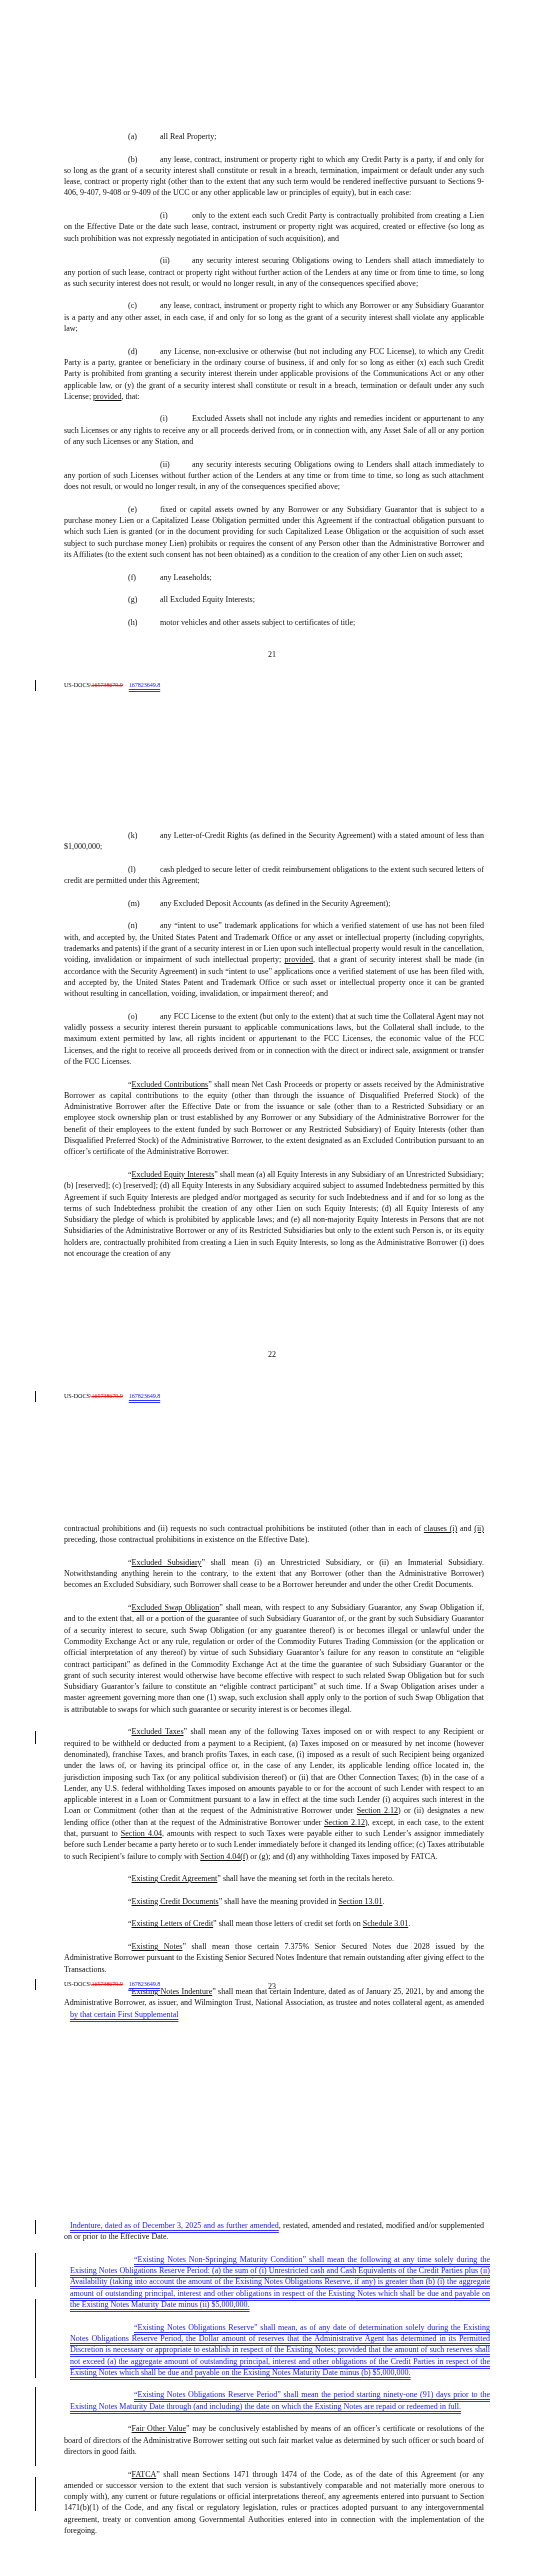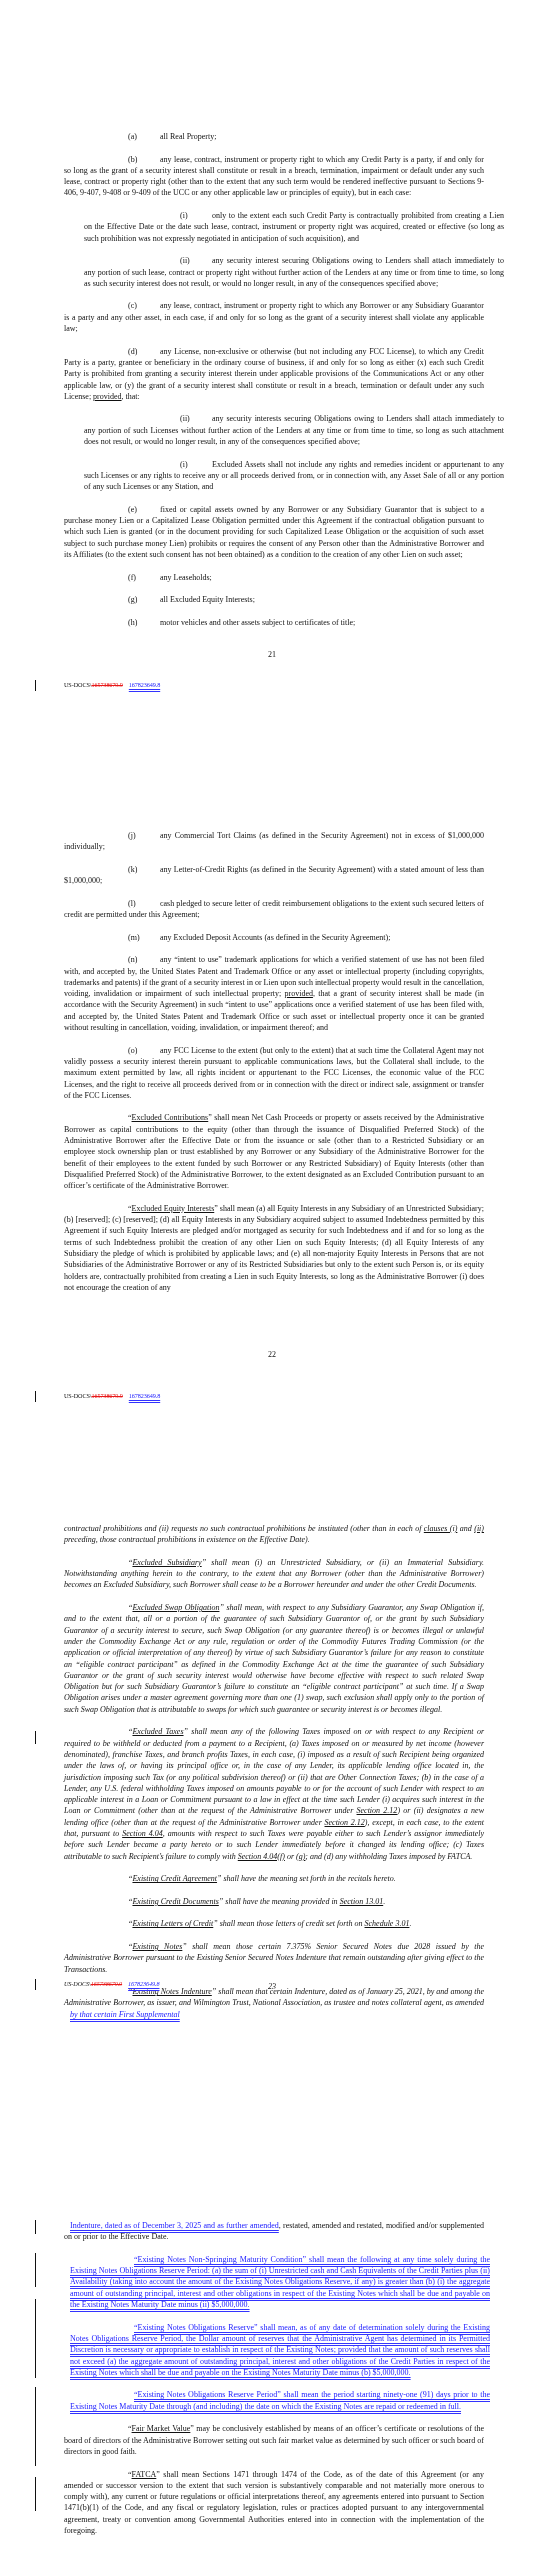--- a/index.html
+++ b/index.html
@@ -1,23 +1,23 @@
 <!DOCTYPE html>
 <html style="font-size:8.2px"><head>
 <meta charset="utf-8">
 <style>
   html, body { margin: 0; padding: 0; background: #ffffff; }
   body { width: 544px; font-family: "Liberation Serif", "DejaVu Serif", serif; color: #111; }
   .page { position: relative; width: 544px; height: 703px; box-sizing: border-box; padding: 131px 41px 0 64px; }
   .page.p2 { padding-top: 127px; }
-  .page.p3 { padding-top: 117px; font-style: italic; }
+  .page.p3 { padding-top: 117px; }
   .page.p4 { padding-top: 111px; }
   .para { font-size: 8px; line-height: 11.3px; text-align: justify; margin: 0 0 11.3px 0; width: 420px; }
   .indent1 { text-indent: 64px; }
-  .indent2 { text-indent: 96px; margin-left: 20px; }
+  .indent2 { text-indent: 96px; }
   .lbl { display: inline-block; text-indent: 0; }
   .lbl1 { width: 32px; }
   .lbl2 { width: 32px; }
   .u { text-decoration: underline; text-underline-offset: 1px; }
   .ins { color: #1a1aff; text-decoration: underline double; text-decoration-color: #3333ff; text-underline-offset: 1.5px; margin-left: 6px; }
   .del { color: #e81a1a; text-decoration: line-through; }
   .pagenum { position: absolute; left: 0; width: 544px; text-align: center; font-size: 8px; }
   .footer { position: absolute; left: 64px; font-size: 6.2px; letter-spacing: -0.1px; }
   .changebar { position: absolute; left: 35px; width: 0.8px; background: #111; }
   .p1 .pagenum { top: 666px; font-family: Liberation Serif, serif; }
@@ -26,34 +26,33 @@
 </head>
 <body>
 
 <section class="page p1">
   <p class="para indent1"><span class="lbl lbl1">(a)</span><span>all Real Property;</span></p>
   <p class="para indent1"><span class="lbl lbl1">(b)</span><span>any lease, contract, instrument or property right to which any Credit Party is a party, if and only for so long as the grant of a security interest shall constitute or result in a breach, termination, impairment or default under any such lease, contract or property right (other than to the extent that any such term would be rendered ineffective pursuant to Sections 9-406, 9-407, 9-408 or 9-409 of the UCC or any other applicable law or principles of equity), but in each case:</span></p>
   <p class="para indent2"><span class="lbl lbl2">(i)</span><span>only to the extent each such Credit Party is contractually prohibited from creating a Lien on the Effective Date or the date such lease, contract, instrument or property right was acquired, created or effective (so long as such prohibition was not expressly negotiated in anticipation of such acquisition), and</span></p>
   <p class="para indent2"><span class="lbl lbl2">(ii)</span><span>any security interest securing Obligations owing to Lenders shall attach immediately to any portion of such lease, contract or property right without further action of the Lenders at any time or from time to time, so long as such security interest does not result, or would no longer result, in any of the consequences specified above;</span></p>
   <p class="para indent1"><span class="lbl lbl1">(c)</span><span>any lease, contract, instrument or property right to which any Borrower or any Subsidiary Guarantor is a party and any other asset, in each case, if and only for so long as the grant of a security interest shall violate any applicable law;</span></p>
   <p class="para indent1"><span class="lbl lbl1">(d)</span><span>any License, non-exclusive or otherwise (but not including any FCC License), to which any Credit Party is a party, grantee or beneficiary in the ordinary course of business, if and only for so long as either (x) each such Credit Party is prohibited from granting a security interest therein under applicable provisions of the Communications Act or any other applicable law, or (y) the grant of a security interest shall constitute or result in a breach, termination or default under any such License; </span><span class="u">provided</span><span>, that:</span></p>
+  <p class="para indent2"><span class="lbl lbl2">(i)</span><span>Excluded Assets shall not include any rights and remedies incident or appurtenant to any such Licenses or any rights to receive any or all proceeds derived from, or in connection with, any Asset Sale of all or any portion of any such Licenses or any Station, and</span></p>
   <p class="para indent2"><span class="lbl lbl2">(ii)</span><span>any security interests securing Obligations owing to Lenders shall attach immediately to any portion of such Licenses without further action of the Lenders at any time or from time to time, so long as such attachment does not result, or would no longer result, in any of the consequences specified above;</span></p>
-  <p class="para indent2"><span class="lbl lbl2">(i)</span><span>Excluded Assets shall not include any rights and remedies incident or appurtenant to any such Licenses or any rights to receive any or all proceeds derived from, or in connection with, any Asset Sale of all or any portion of any such Licenses or any Station, and</span></p>
   <p class="para indent1"><span class="lbl lbl1">(e)</span><span>fixed or capital assets owned by any Borrower or any Subsidiary Guarantor that is subject to a purchase money Lien or a Capitalized Lease Obligation permitted under this Agreement if the contractual obligation pursuant to which such Lien is granted (or in the document providing for such Capitalized Lease Obligation or the acquisition of such asset subject to such purchase money Lien) prohibits or requires the consent of any Person other than the Administrative Borrower and its Affiliates (to the extent such consent has not been obtained) as a condition to the creation of any other Lien on such asset;</span></p>
   <p class="para indent1"><span class="lbl lbl1">(f)</span><span>any Leaseholds;</span></p>
   <p class="para indent1"><span class="lbl lbl1">(g)</span><span>all Excluded Equity Interests;</span></p>
   <p class="para indent1"><span class="lbl lbl1">(h)</span><span>motor vehicles and other assets subject to certificates of title;</span></p>
 
   <div class="pagenum" style="top:650px">21</div>
   <div class="changebar" style="top:680px;height:11.3px"></div>
   <div class="footer" style="top:681px"><span>US-DOCS\</span><span class="del">165738679.9</span><span class="ins">167823649.8</span></div>
 </section>
 
 <section class="page p2">
-  <p class="para indent1"><span class="lbl lbl1">(j)</span><span>any Commercial Tort Claims (as defined in the Security Agreement) not in excess of $1,000,000 individually;</span></p>
   <p class="para indent1"><span class="lbl lbl1">(k)</span><span>any Letter-of-Credit Rights (as defined in the Security Agreement) with a stated amount of less than $1,000,000;</span></p>
   <p class="para indent1"><span class="lbl lbl1">(l)</span><span>cash pledged to secure letter of credit reimbursement obligations to the extent such secured letters of credit are permitted under this Agreement;</span></p>
   <p class="para indent1"><span class="lbl lbl1">(m)</span><span>any Excluded Deposit Accounts (as defined in the Security Agreement);</span></p>
   <p class="para indent1"><span class="lbl lbl1">(n)</span><span>any “intent to use” trademark applications for which a verified statement of use has not been filed with, and accepted by, the United States Patent and Trademark Office or any asset or intellectual property (including copyrights, trademarks and patents) if the grant of a security interest in or Lien upon such intellectual property would result in the cancellation, voiding, invalidation or impairment of such intellectual property; </span><span class="u">provided</span><span>, that a grant of security interest shall be made (in accordance with the Security Agreement) in such “intent to use” applications once a verified statement of use has been filed with, and accepted by, the United States Patent and Trademark Office or such asset or intellectual property once it can be granted without resulting in cancellation, voiding, invalidation, or impairment thereof; and</span></p>
   <p class="para indent1"><span class="lbl lbl1">(o)</span><span>any FCC License to the extent (but only to the extent) that at such time the Collateral Agent may not validly possess a security interest therein pursuant to applicable communications laws, but the Collateral shall include, to the maximum extent permitted by law, all rights incident or appurtenant to the FCC Licenses, the economic value of the FCC Licenses, and the right to receive all proceeds derived from or in connection with the direct or indirect sale, assignment or transfer of the FCC Licenses.</span></p>
   <p class="para indent1">“<span class="u">Excluded Contributions</span>”<span> shall mean Net Cash Proceeds or property or assets received by the Administrative Borrower as capital contributions to the equity (other than through the issuance of Disqualified Preferred Stock) of the Administrative Borrower after the Effective Date or from the issuance or sale (other than to a Restricted Subsidiary or an employee stock ownership plan or trust established by any Borrower or any Subsidiary of the Administrative Borrower for the benefit of their employees to the extent funded by such Borrower or any Restricted Subsidiary) of Equity Interests (other than Disqualified Preferred Stock) of the Administrative Borrower, to the extent designated as an Excluded Contribution pursuant to an officer’s certificate of the Administrative Borrower.</span></p>
   <p class="para indent1">“<span class="u">Excluded Equity Interests</span>”<span> shall mean (a) all Equity Interests in any Subsidiary of an Unrestricted Subsidiary; (b) [reserved]; (c) [reserved]; (d) all Equity Interests in any Subsidiary acquired subject to assumed Indebtedness permitted by this Agreement if such Equity Interests are pledged and/or mortgaged as security for such Indebtedness and if and for so long as the terms of such Indebtedness prohibit the creation of any other Lien on such Equity Interests; (d) all Equity Interests of any Subsidiary the pledge of which is prohibited by applicable laws; and (e) all non-majority Equity Interests in Persons that are not Subsidiaries of the Administrative Borrower or any of its Restricted Subsidiaries but only to the extent such Person is, or its equity holders are, contractually prohibited from creating a Lien in such Equity Interests, so long as the Administrative Borrower (i) does not encourage the creation of any</span></p>
 
   <div class="pagenum" style="top:647px">22</div>
   <div class="changebar" style="top:688px;height:11.3px"></div>
@@ -85,17 +84,17 @@
 
   <p class="para indent1 ins">“Existing Notes Non-Springing Maturity Condition” shall mean the following at any time solely during the Existing Notes Obligations Reserve Period: (a) the sum of (i) Unrestricted cash and Cash Equivalents of the Credit Parties plus (ii) Availability (taking into account the amount of the Existing Notes Obligations Reserve, if any) is greater than (b) (i) the aggregate amount of outstanding principal, interest and other obligations in respect of the Existing Notes which shall be due and payable on the Existing Notes Maturity Date minus (ii) $5,000,000.</p>
   <div class="changebar" style="top:190px;height:79px"></div>
 
   <p class="para indent1 ins">“Existing Notes Obligations Reserve” shall mean, as of any date of determination solely during the Existing Notes Obligations Reserve Period, the Dollar amount of reserves that the Administrative Agent has determined in its Permitted Discretion is necessary or appropriate to establish in respect of the Existing Notes; provided that the amount of such reserves shall not exceed (a) the aggregate amount of outstanding principal, interest and other obligations of the Credit Parties in respect of the Existing Notes which shall be due and payable on the Existing Notes Maturity Date minus (b) $5,000,000.</p>
   <div class="changebar" style="top:278px;height:79px"></div>
 
   <p class="para indent1 ins">“Existing Notes Obligations Reserve Period” shall mean the period starting ninety-one (91) days prior to the Existing Notes Maturity Date through (and including) the date on which the Existing Notes are repaid or redeemed in full.</p>
   <div class="changebar" style="top:368px;height:34px"></div>
 
-  <p class="para indent1">“<span class="u">Fair Market Value</span>”<span> may be conclusively established by means of an officer’s certificate or resolutions of the board of directors of the Administrative Borrower setting out such fair market value as determined by such officer or such board of directors in good faith.</span></p>
+  <p class="para indent1">“<span class="u">Fair Other Value</span>”<span> may be conclusively established by means of an officer’s certificate or resolutions of the board of directors of the Administrative Borrower setting out such fair market value as determined by such officer or such board of directors in good faith.</span></p>
   <p class="para indent1">“<span class="u">FATCA</span>”<span> shall mean Sections 1471 through 1474 of the Code, as of the date of this Agreement (or any amended or successor version to the extent that such version is substantively comparable and not materially more onerous to comply with), any current or future regulations or official interpretations thereof, any agreements entered into pursuant to Section 1471(b)(1) of the Code, and any fiscal or regulatory legislation, rules or practices adopted pursuant to any intergovernmental agreement, treaty or convention among Governmental Authorities entered into in connection with the implementation of the foregoing.</span></p>
 
 </section>
 
 
 </body></html>

